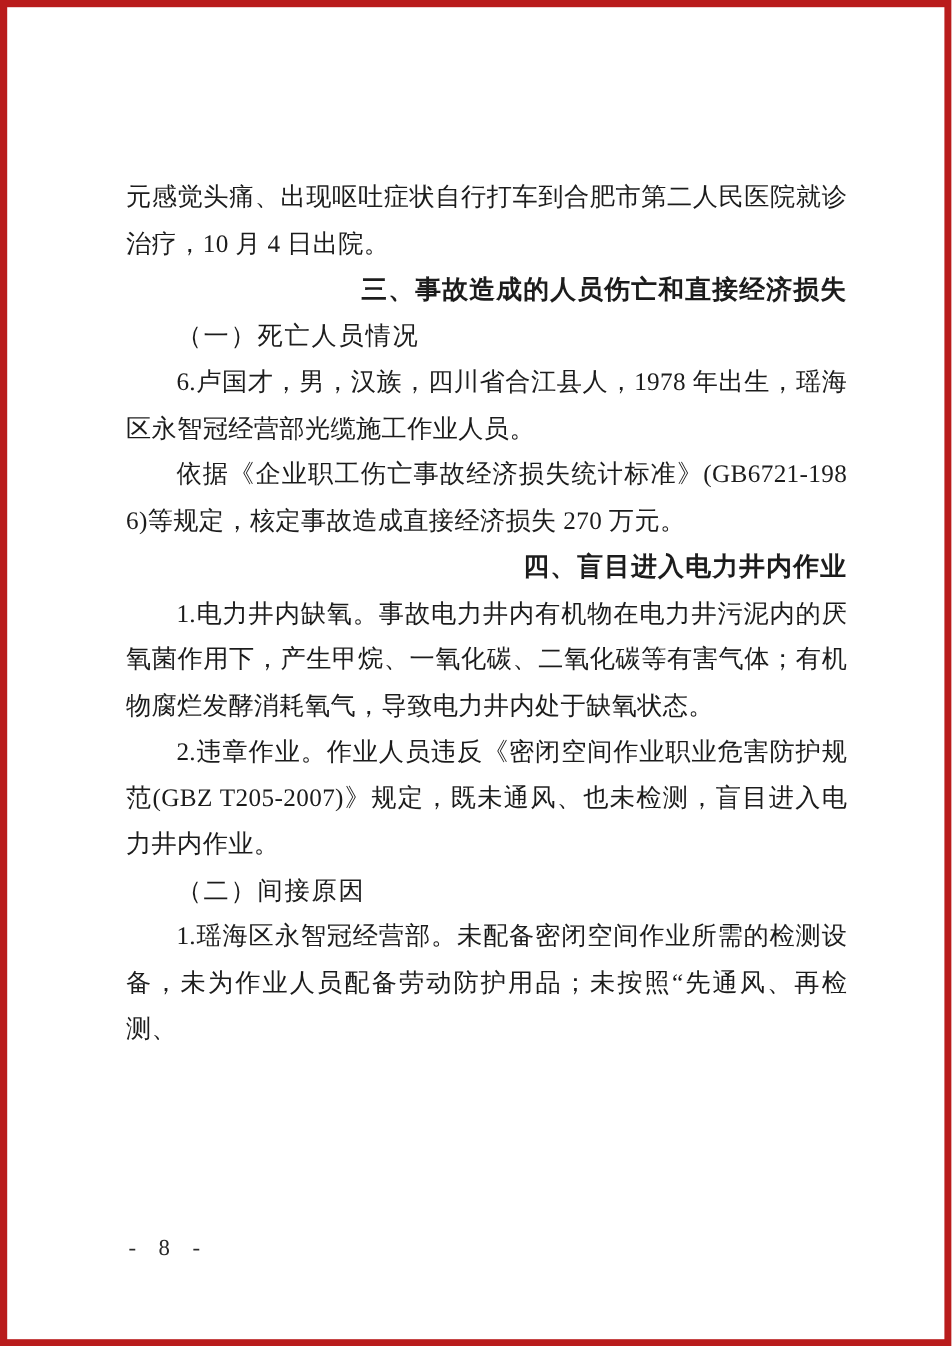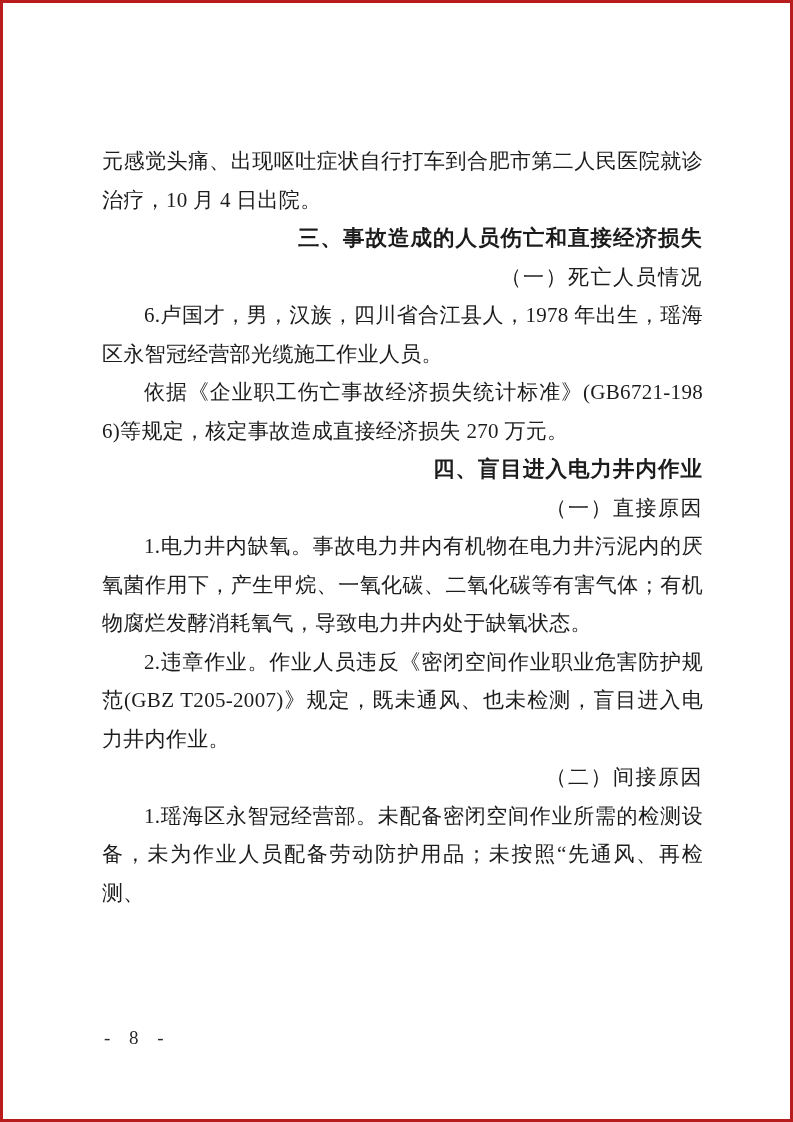--- a/index.html
+++ b/index.html
@@ -5,21 +5,21 @@
   html, body {
     margin: 0;
     padding: 0;
     background: #ffffff;
   }
   .page {
     position: relative;
     width: 793px;
     height: 1122px;
     background: #ffffff;
-    border: 3px solid #b91c1c;
+    border: 6px solid #b91c1c;
     box-sizing: border-box;
     color: #1c1c1c;
     font-family: "Liberation Serif", serif;
     overflow: hidden;
   }
   .text-block {
     position: absolute;
     left: 99px;
     top: 139px;
     width: 601px;
@@ -37,21 +37,21 @@
     text-indent: 0;
   }
   .para.heading {
     font-family: "Liberation Sans", sans-serif;
     font-weight: bold;
     font-size: 21.5px;
     text-align: right;
     letter-spacing: 1px;
   }
   .para.subheading {
-    text-align: right;
+    text-align: left;
     letter-spacing: 1.5px;
   }
   .footer {
     position: absolute;
     left: 101px;
     top: 1024px;
     font-size: 19px;
     letter-spacing: 7px;
     color: #2a2a2a;
     font-family: "Liberation Serif", serif;
@@ -61,20 +61,19 @@
 <body>
 
 <div class="page">
   <div class="text-block">
     <p class="para continuation">元感觉头痛、出现呕吐症状自行打车到合肥市第二人民医院就诊治疗，10 月 4 日出院。</p>
     <p class="para heading">三、事故造成的人员伤亡和直接经济损失</p>
     <p class="para subheading">（一）死亡人员情况</p>
     <p class="para body">6.卢国才，男，汉族，四川省合江县人，1978 年出生，瑶海区永智冠经营部光缆施工作业人员。</p>
     <p class="para body">依据《企业职工伤亡事故经济损失统计标准》(GB6721-1986)等规定，核定事故造成直接经济损失 270 万元。</p>
     <p class="para heading">四、盲目进入电力井内作业</p>
-    <p class="para subheading">（一）直接原因</p>
     <p class="para body">1.电力井内缺氧。事故电力井内有机物在电力井污泥内的厌氧菌作用下，产生甲烷、一氧化碳、二氧化碳等有害气体；有机物腐烂发酵消耗氧气，导致电力井内处于缺氧状态。</p>
     <p class="para body">2.违章作业。作业人员违反《密闭空间作业职业危害防护规范(GBZ T205-2007)》规定，既未通风、也未检测，盲目进入电力井内作业。</p>
     <p class="para subheading">（二）间接原因</p>
     <p class="para body">1.瑶海区永智冠经营部。未配备密闭空间作业所需的检测设备，未为作业人员配备劳动防护用品；未按照“先通风、再检测、</p>
   </div>
   <div class="footer">- 8 -</div>
 </div>
 
 </body></html>

